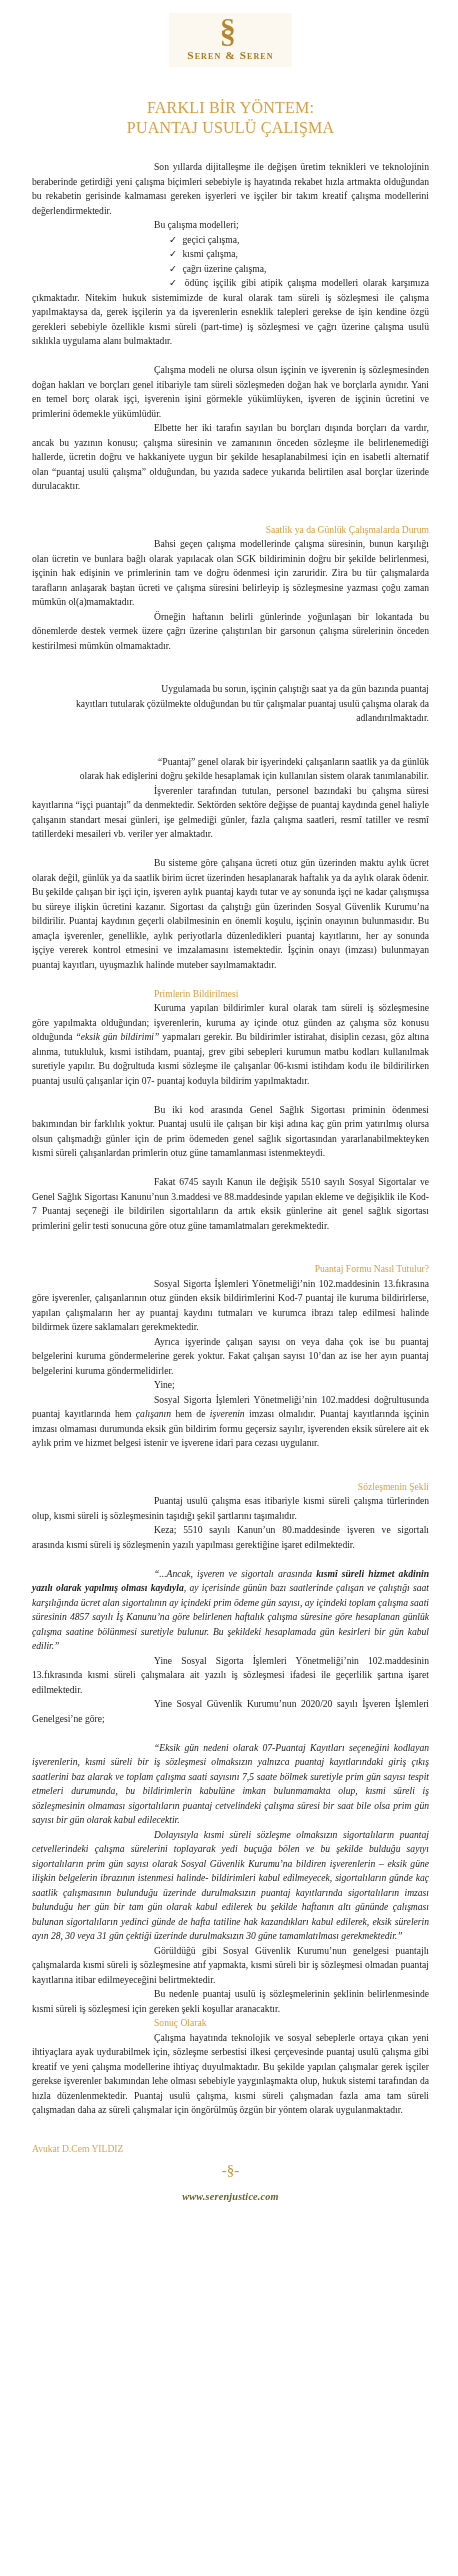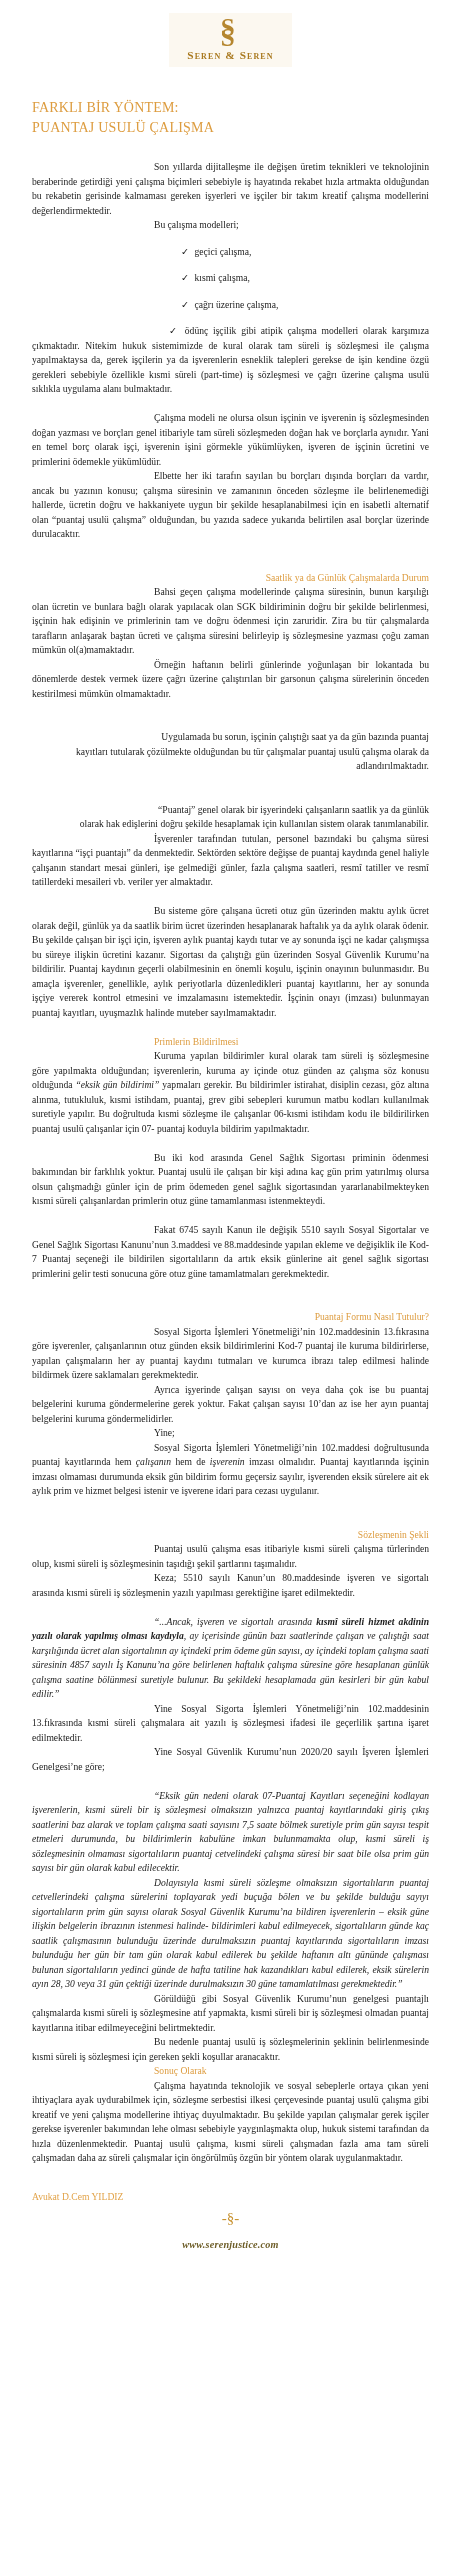--- a/index.html
+++ b/index.html
@@ -39,43 +39,43 @@
     letter-spacing: 1.1px;
     font-size: 11.3px;
     color: #a9791f;
     font-weight: 600;
     white-space: nowrap;
   }
 
   
   .title {
     margin-top: 31px;
-    text-align: left;
+    text-align: center;
     color: #dd9c3f;
-    font-size: 14px;
+    font-size: 16px;
     line-height: 20px;
     letter-spacing: 0.2px;
   }
 
   
   .article { margin-top: 22.5px; font-size: 9.6px; line-height: 14.5px; }
   .para {
     margin: 0;
     text-align: justify;
     text-indent: 122px;
   }
   .heading {
     margin: 0;
     padding-left: 122px;
     color: #dd9c3f;
     font-size: 9.6px;
     line-height: 14.5px;
   }
   .check-item {
-    margin: 12px;
+    margin: 0;
     padding-left: 137px;
     line-height: 14.5px;
   }
   .check-para { text-indent: 137px; }
   .check-glyph { display: inline; padding-right: 5.4px; }
   .quote { font-style: italic; }
   .u { }
   .b { font-weight: bold; }
   .i { font-style: italic; }
   .gap  { margin-top: 14.5px; }
@@ -125,21 +125,21 @@
     <div>PUANTAJ USULÜ ÇALIŞMA</div>
   </div>
 
   <div class="article">
       <p class="para"><span>Son yıllarda dijitalleşme ile değişen üretim teknikleri ve teknolojinin beraberinde getirdiği yeni çalışma biçimleri sebebiyle iş hayatında rekabet hızla artmakta olduğundan bu rekabetin gerisinde kalmaması gereken işyerleri ve işçiler bir takım kreatif çalışma modellerini değerlendirmektedir.</span></p>
       <p class="para"><span>Bu çalışma modelleri;</span></p>
       <div class="check-item"><span class="check-glyph">✓</span><span>geçici çalışma,</span></div>
       <div class="check-item"><span class="check-glyph">✓</span><span>kısmi çalışma,</span></div>
       <div class="check-item"><span class="check-glyph">✓</span><span>çağrı üzerine çalışma,</span></div>
       <p class="para check-para"><span class="check-glyph">✓</span><span>ödünç işçilik gibi atipik çalışma modelleri olarak karşımıza çıkmaktadır. Nitekim hukuk sistemimizde de kural olarak tam süreli iş sözleşmesi ile çalışma yapılmaktaysa da, gerek işçilerin ya da işverenlerin esneklik talepleri gerekse de işin kendine özgü gerekleri sebebiyle özellikle kısmi süreli (part-time) iş sözleşmesi ve çağrı üzerine çalışma usulü sıklıkla uygulama alanı bulmaktadır.</span></p>
-      <p class="para gap"><span>Çalışma modeli ne olursa olsun işçinin ve işverenin iş sözleşmesinden doğan yazması ve borçları genel itibariyle tam süreli sözleşmeden doğan hak ve borçlarla aynıdır. Yani en temel borç olarak işçi, işverenin işini görmekle yükümlüyken, işveren de işçinin ücretini ve primlerini ödemekle yükümlüdür.</span></p>
+      <p class="para gap"><span>Çalışma modeli ne olursa olsun işçinin ve işverenin iş sözleşmesinden doğan hakları ve borçları genel itibariyle tam süreli sözleşmeden doğan hak ve borçlarla aynıdır. Yani en temel borç olarak işçi, işverenin işini görmekle yükümlüyken, işveren de işçinin ücretini ve primlerini ödemekle yükümlüdür.</span></p>
       <p class="para"><span>Elbette her iki tarafın sayılan bu borçları dışında borçları da vardır, ancak bu yazının konusu; çalışma süresinin ve zamanının önceden sözleşme ile belirlenemediği hallerde, ücretin doğru ve hakkaniyete uygun bir şekilde hesaplanabilmesi için en isabetli alternatif olan “puantaj usulü çalışma” olduğundan, bu yazıda sadece yukarıda belirtilen asal borçlar üzerinde durulacaktır.</span></p>
       <div class="heading gap2"><span>Saatlik ya da Günlük Çalışmalarda Durum</span></div>
       <p class="para"><span>Bahsi geçen çalışma modellerinde çalışma süresinin, bunun karşılığı olan ücretin ve bunlara bağlı olarak yapılacak olan SGK bildiriminin doğru bir şekilde belirlenmesi, işçinin hak edişinin ve primlerinin tam ve doğru ödenmesi için zaruridir. Zira bu tür çalışmalarda tarafların anlaşarak baştan ücreti ve çalışma süresini belirleyip iş sözleşmesine yazması çoğu zaman mümkün ol(a)mamaktadır.</span></p>
       <p class="para"><span>Örneğin haftanın belirli günlerinde yoğunlaşan bir lokantada bu dönemlerde destek vermek üzere çağrı üzerine çalıştırılan bir garsonun çalışma sürelerinin önceden kestirilmesi mümkün olmamaktadır.</span></p>
       <p class="para gap2"><span>Uygulamada bu sorun, işçinin çalıştığı saat ya da gün bazında puantaj kayıtları tutularak çözülmekte olduğundan bu tür çalışmalar puantaj usulü çalışma olarak da adlandırılmaktadır.</span></p>
       <p class="para gap2"><span>“Puantaj” genel olarak bir işyerindeki çalışanların saatlik ya da günlük olarak hak edişlerini doğru şekilde hesaplamak için kullanılan sistem olarak tanımlanabilir.</span></p>
       <p class="para"><span>İşverenler tarafından tutulan, personel bazındaki bu çalışma süresi kayıtlarına “işçi puantajı” da denmektedir. Sektörden sektöre değişse de puantaj kaydında genel haliyle çalışanın standart mesai günleri, işe gelmediği günler, fazla çalışma saatleri, resmî tatiller ve resmî tatillerdeki mesaileri vb. veriler yer almaktadır.</span></p>
       <p class="para gap"><span>Bu sisteme göre çalışana ücreti otuz gün üzerinden maktu aylık ücret olarak değil, günlük ya da saatlik birim ücret üzerinden hesaplanarak haftalık ya da aylık olarak ödenir. Bu şekilde çalışan bir işçi için, işveren aylık puantaj kaydı tutar ve ay sonunda işçi ne kadar çalışmışsa bu süreye ilişkin ücretini kazanır. Sigortası da çalıştığı gün üzerinden Sosyal Güvenlik Kurumu’na bildirilir. Puantaj kaydının geçerli olabilmesinin en önemli koşulu, işçinin onayının bulunmasıdır. Bu amaçla işverenler, genellikle, aylık periyotlarla düzenledikleri puantaj kayıtlarını, her ay sonunda işçiye vererek kontrol etmesini ve imzalamasını istemektedir. İşçinin onayı (imzası) bulunmayan puantaj kayıtları, uyuşmazlık halinde muteber sayılmamaktadır.</span></p>
       <div class="heading gap"><span>Primlerin Bildirilmesi</span></div>
       <p class="para"><span>Kuruma yapılan bildirimler kural olarak tam süreli iş sözleşmesine göre yapılmakta olduğundan; işverenlerin, kuruma ay içinde otuz günden az çalışma söz konusu olduğunda </span><span class="i">“eksik gün bildirimi”</span><span> yapmaları gerekir. Bu bildirimler istirahat, disiplin cezası, göz altına alınma, tutukluluk, kısmi istihdam, puantaj, grev gibi sebepleri kurumun matbu kodları kullanılmak suretiyle yapılır. Bu doğrultuda kısmi sözleşme ile çalışanlar 06-kısmi istihdam kodu ile bildirilirken puantaj usulü çalışanlar için 07- puantaj koduyla bildirim yapılmaktadır.</span></p>

